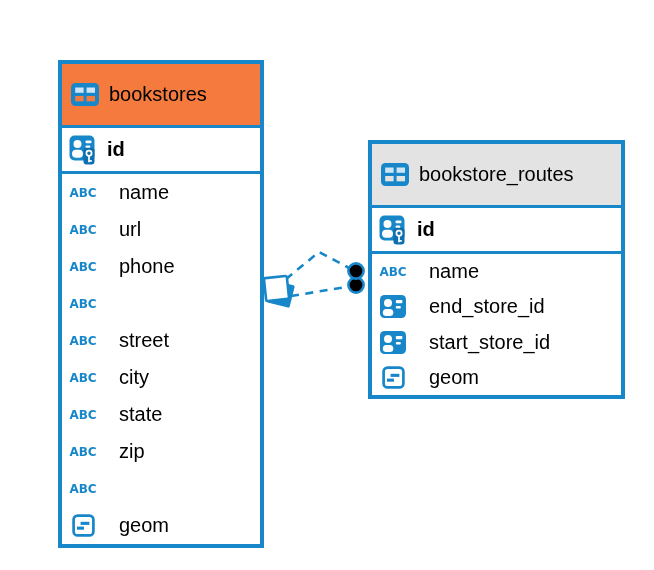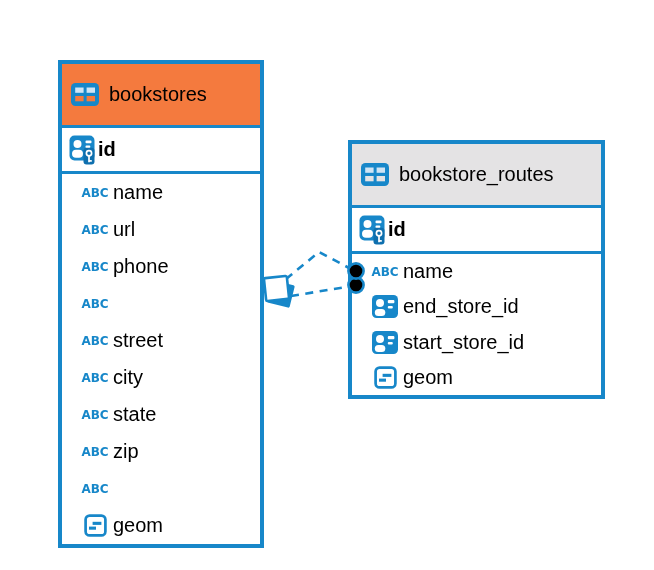--- a/index.html
+++ b/index.html
@@ -5,36 +5,36 @@
   html,body{margin:0;padding:0;background:#fff;}
   .canvas{
     position:relative;width:654px;height:570px;background:#ffffff;
     font-family:"Liberation Sans", sans-serif;color:#000;overflow:hidden;
   }
   .db-table{
     position:absolute;box-sizing:border-box;background:#fff;
     border:4px solid #1787c9;display:flex;flex-direction:column;z-index:2;
   }
   #table-0{left:58px;top:60px;width:206px;height:488px;}
-  #table-1{left:348px;top:140px;width:257px;height:259px;}
+  #table-1{left:368px;top:140px;width:257px;height:259px;}
   .tbl-header{
     flex:0 0 45px;display:flex;align-items:center;gap:9px;padding:8px 8px;
     border-bottom:3px solid #1787c9;font-size:20px;font-weight:400;
   }
   .tbl-header.orange{background:#f47a3e;}
   .tbl-header.gray{background:#e4e3e4;}
   .tbl-header.orange .cb{fill:#f47a3e;}
   .tbl-header.gray .cb{fill:#e4e3e4;}
   .pk-row{
-    flex:0 0 43px;display:flex;align-items:center;padding:0 6px;
+    flex:0 0 43px;display:flex;align-items:center;gap:9px;padding:0 6px;
     border-bottom:3px solid #1787c9;font-size:20px;font-weight:700;background:#fff;
   }
   .fields{flex:1;display:flex;flex-direction:column;}
   .field-row{
-    flex:1;display:flex;align-items:center;gap:3px;padding:0 18px;
+    flex:1;display:flex;align-items:center;gap:21px;padding:0 6px;
     font-size:20px;font-weight:400;background:#fff;
   }
   .icon-slot{flex:0 0 30px;display:flex;align-items:center;justify-content:center;}
   .abc{
     color:#1787c9;font-weight:800;font-size:12px;letter-spacing:0px;
     font-family:"DejaVu Sans", sans-serif;transform:scaleY(1.05);
   }
   .rel-layer{position:absolute;left:0;top:0;z-index:3;}
   .dashline{stroke:#1787c9;stroke-width:2.6;fill:none;stroke-dasharray:8 6.5;}
 </style>

